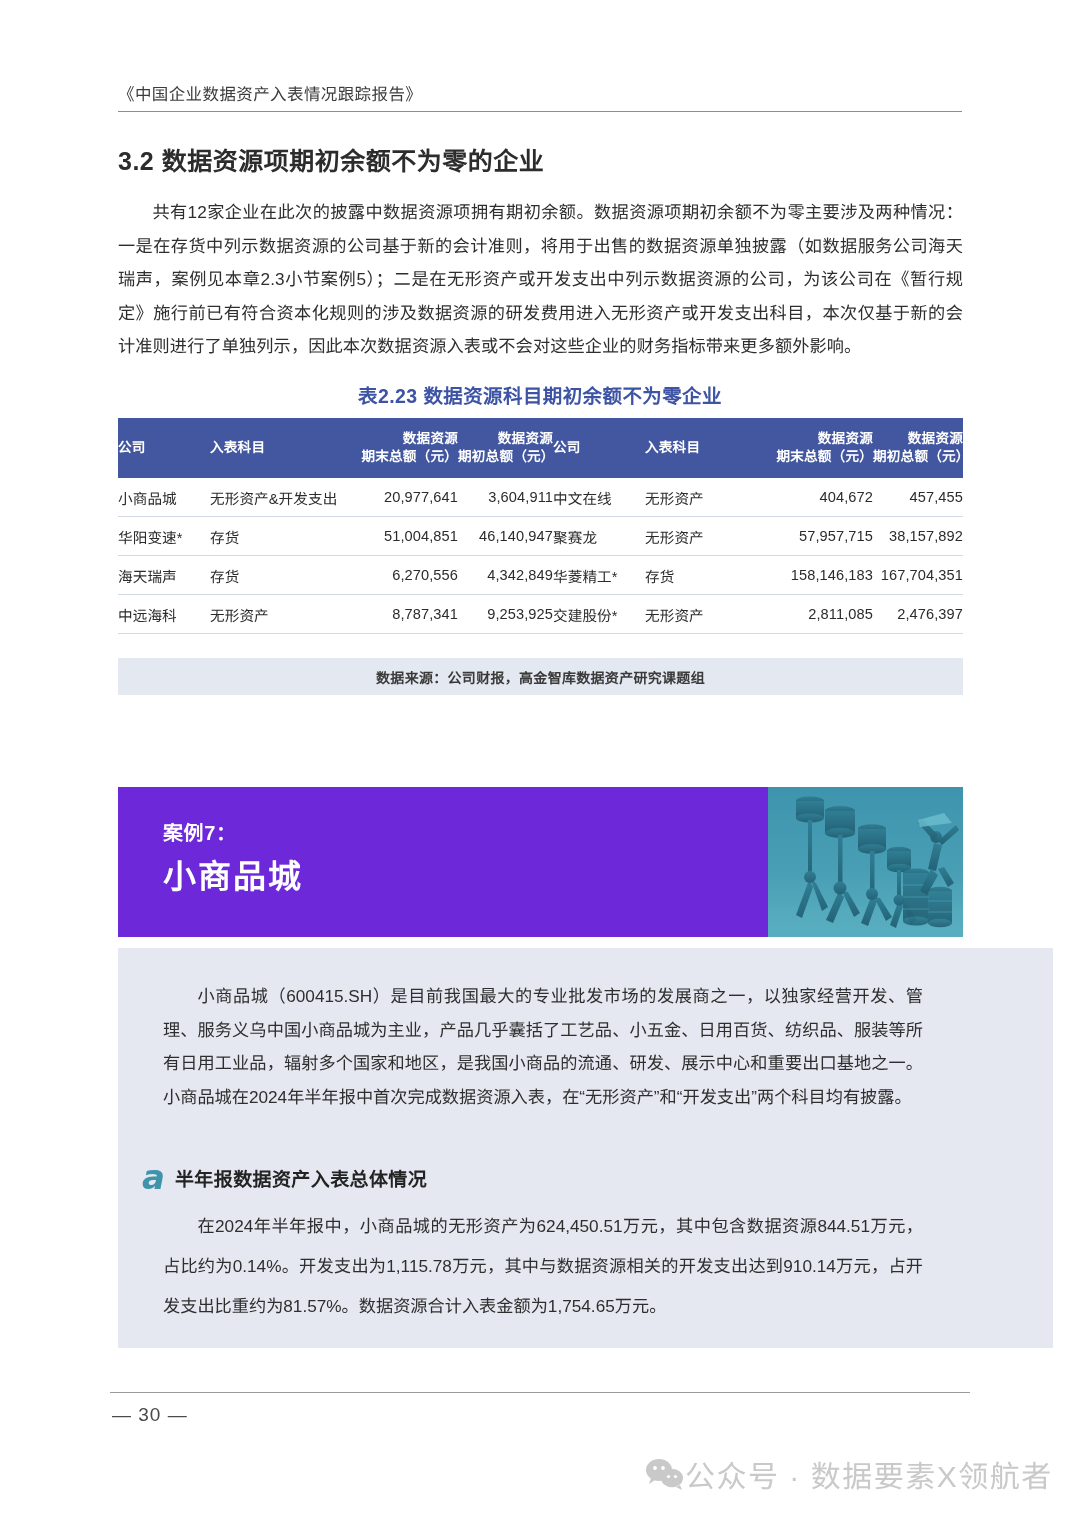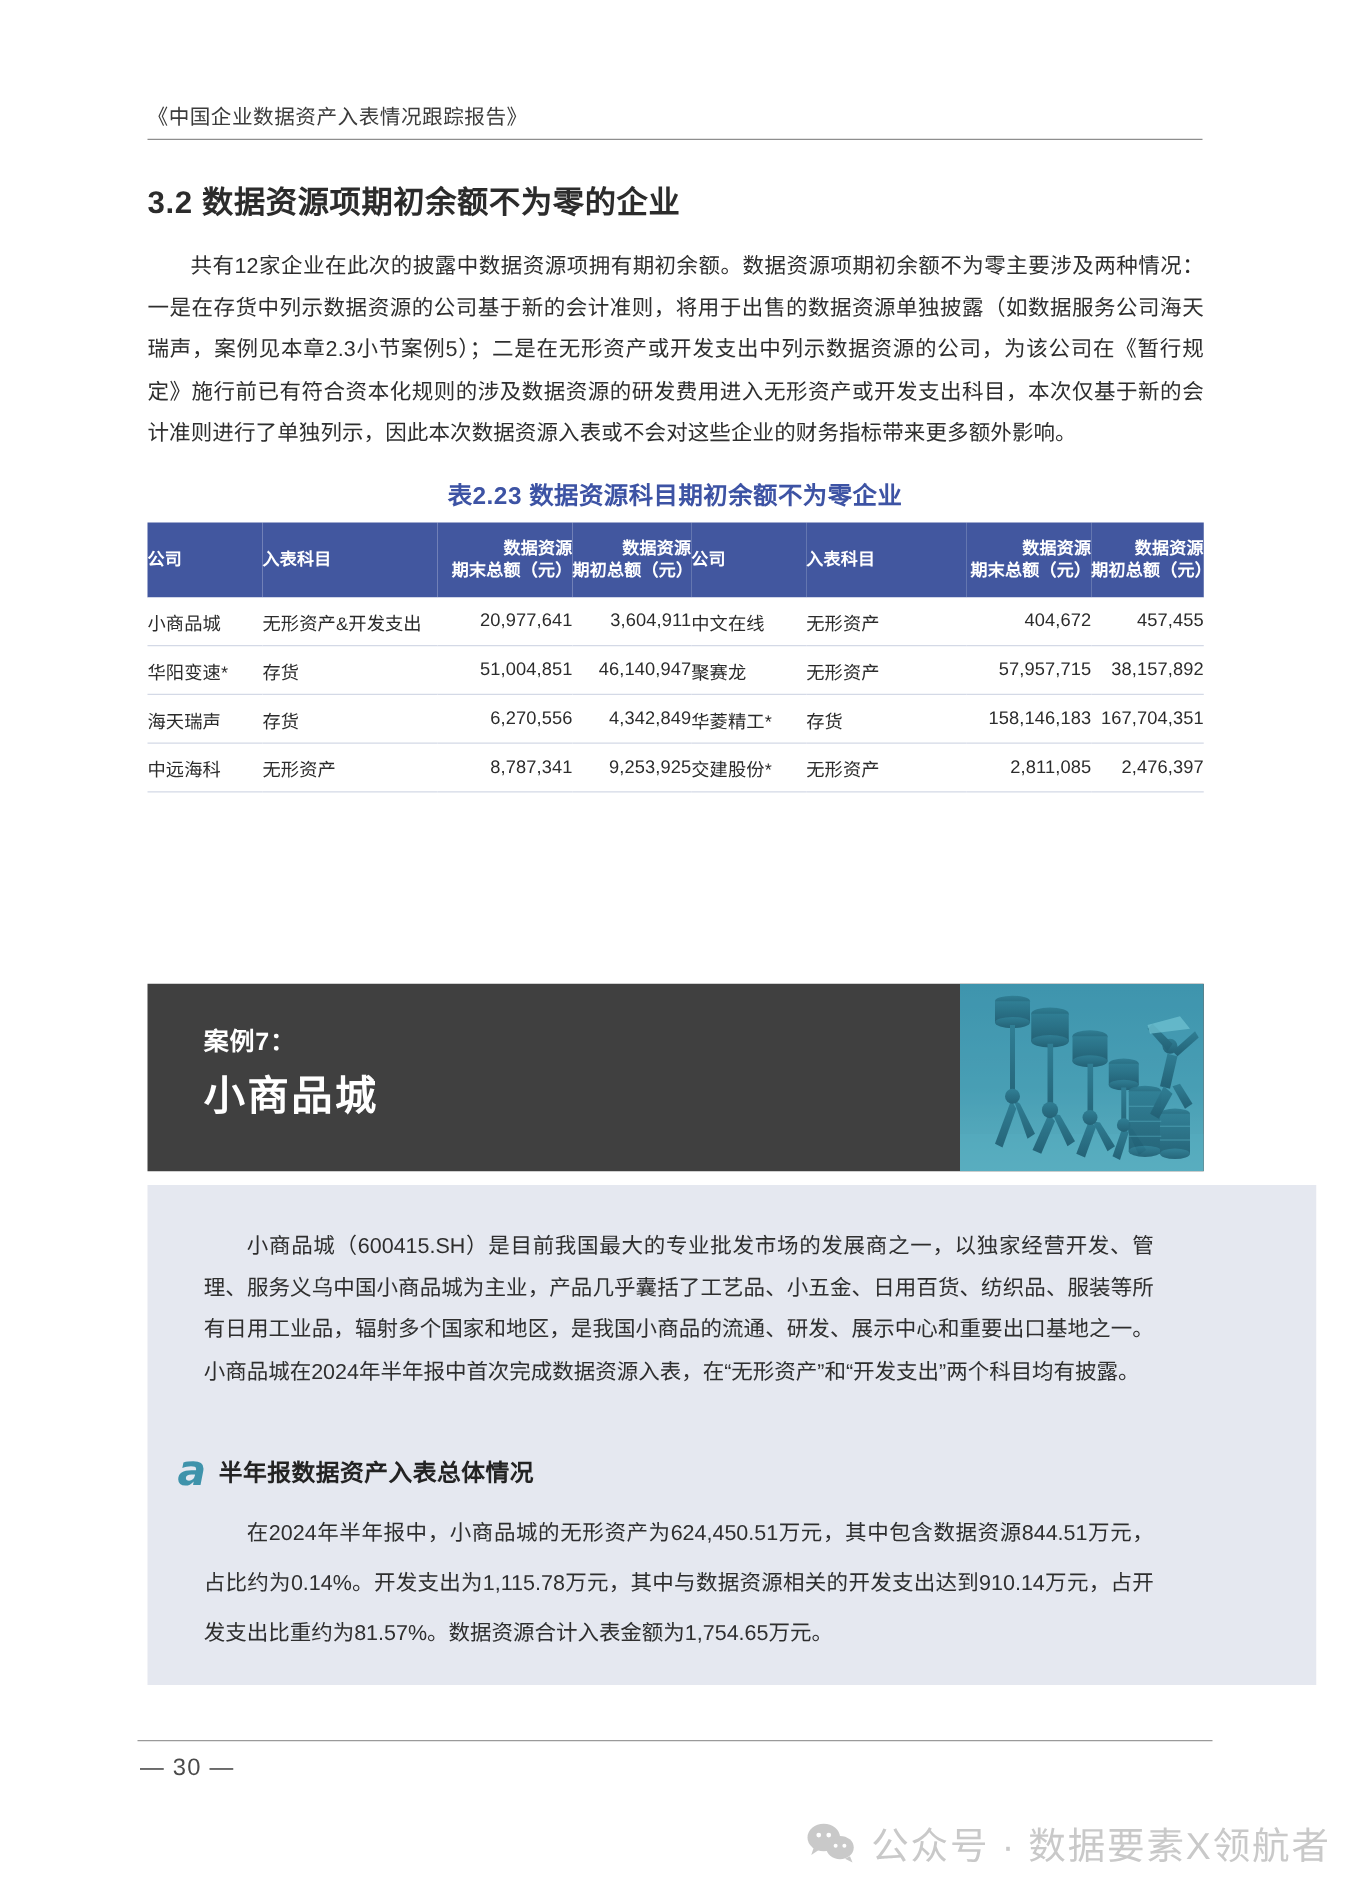--- a/index.html
+++ b/index.html
@@ -139,21 +139,21 @@
     letter-spacing: 0.3px;
   }
 
   
   .case-banner {
     position: absolute;
     left: 118px;
     top: 787px;
     width: 845px;
     height: 150px;
-    background: #404040;
+    background: #6d28d9;
     overflow: hidden;
   }
   .case-banner-label {
     position: absolute;
     left: 45px;
     top: 30px;
     font-size: 20px;
     font-weight: bold;
     color: #ffffff;
     letter-spacing: 0.6px;
@@ -248,21 +248,20 @@
     letter-spacing: 1px;
   }
 
   
   .watermark {
     position: absolute;
     left: 645px;
     top: 1452px;
     display: flex;
     align-items: center;
-    gap: 12px;
   }
   .wm-text {
     font-size: 30px;
     color: #c9c9c9;
     letter-spacing: 1.5px;
     white-space: nowrap;
   }
 </style>
 </head>
 <body>
@@ -362,20 +361,21 @@
           <td class="c-num">9,253,925</td>
           <td class="c-company">交建股份*</td>
           <td class="c-subject">无形资产</td>
           <td class="c-num">2,811,085</td>
           <td class="c-num">2,476,397</td>
         </tr>
       </tbody>
     </table>
   </div>
 
+  <div class="table-source">数据来源：公司财报，高金智库数据资产研究课题组</div>
 
   <div class="case-banner">
     <div class="case-banner-label">案例7：</div>
     <div class="case-banner-name">小商品城</div>
     <svg class="case-art" viewBox="0 0 195 150">
       <defs>
         <linearGradient id="bg" x1="0" y1="0" x2="0" y2="1">
           <stop offset="0%" stop-color="#3e95ae"></stop>
           <stop offset="55%" stop-color="#4ba3b8"></stop>
           <stop offset="100%" stop-color="#66b9c6"></stop>

